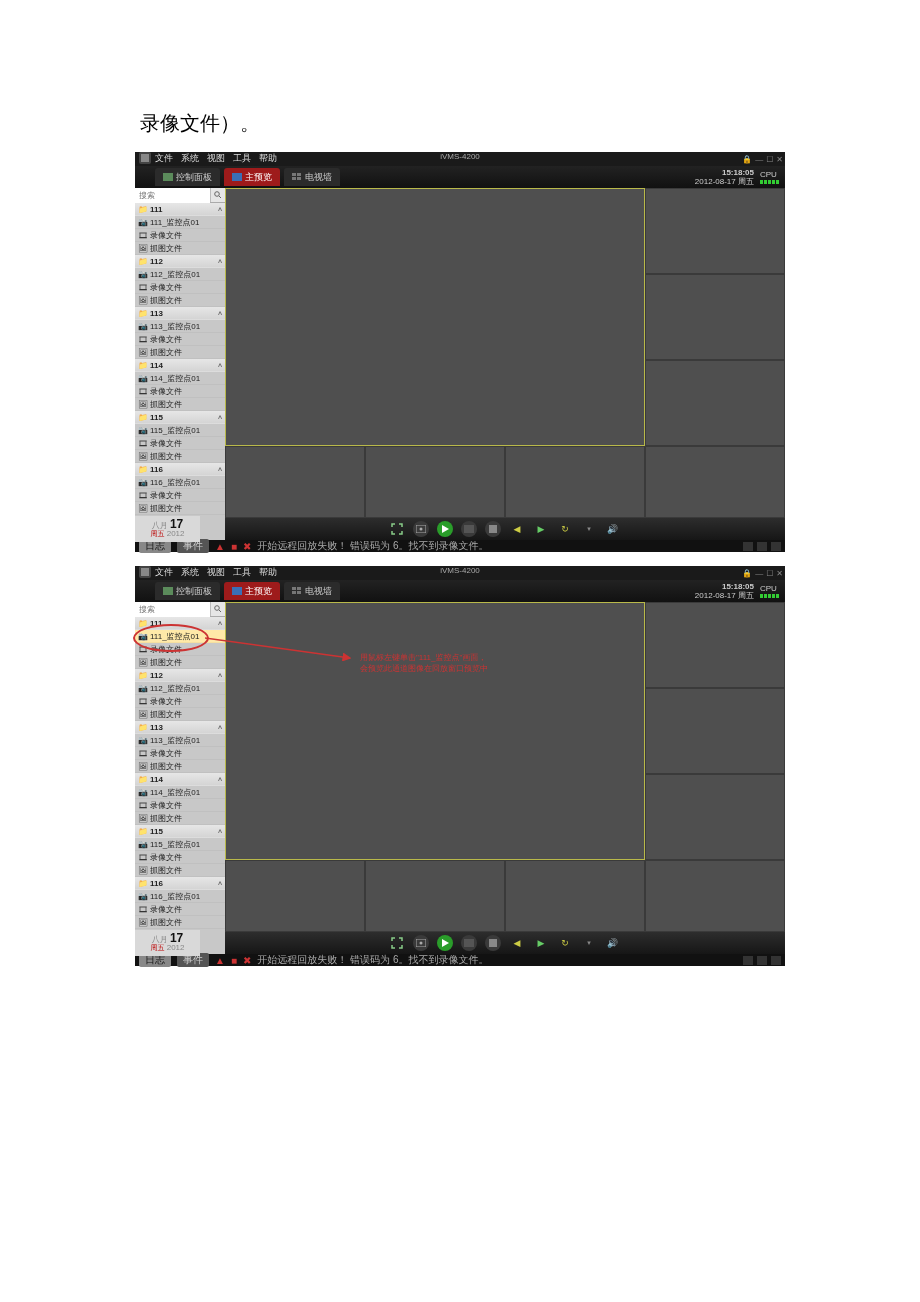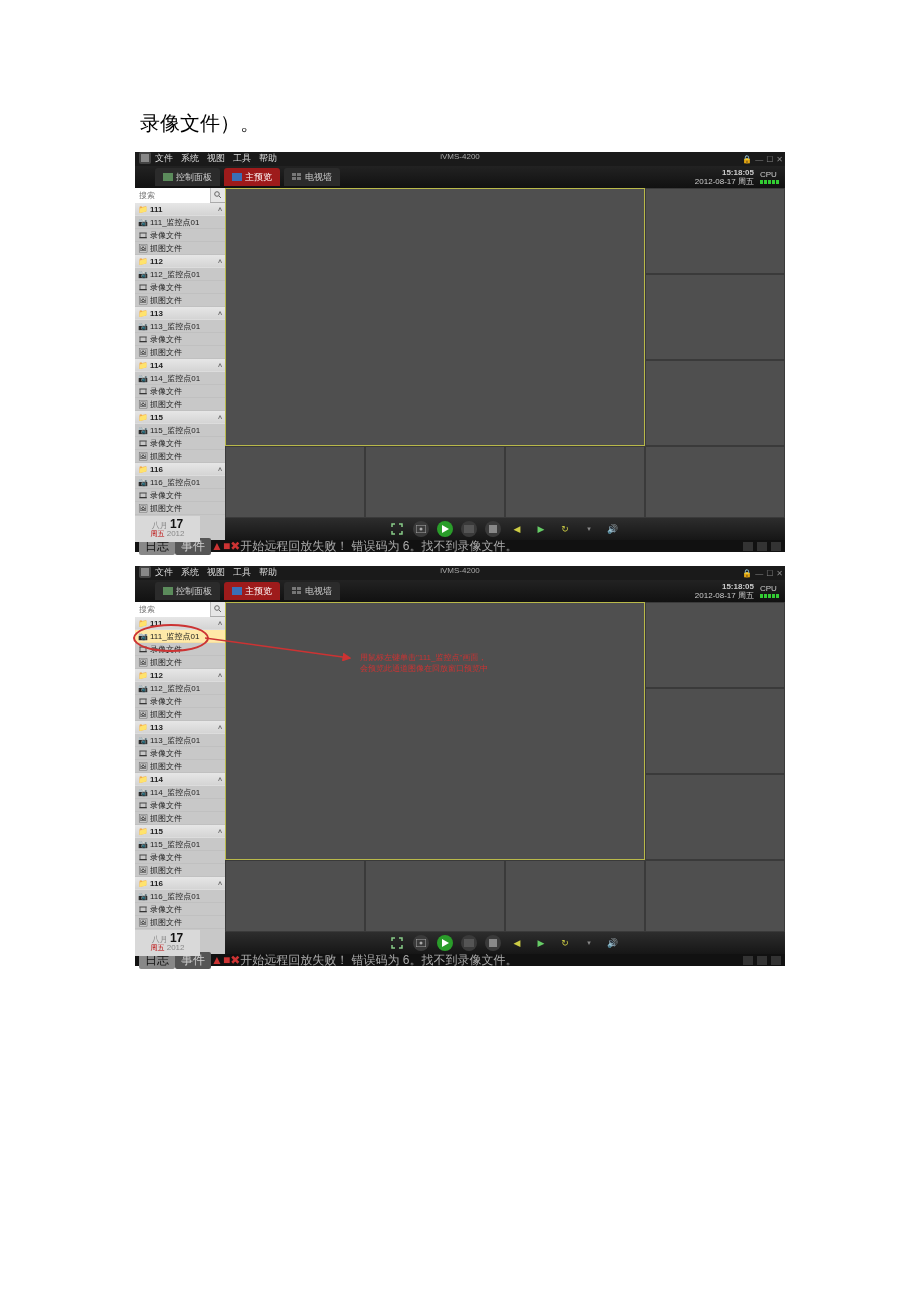--- a/index.html
+++ b/index.html
@@ -45,21 +45,21 @@
   
   .ctrlbar{height:22px;background:linear-gradient(#2d2d2d,#161616);display:flex;align-items:center;justify-content:center;gap:8px}
   .cbtn{width:16px;height:16px;display:flex;align-items:center;justify-content:center;color:#ccc;border-radius:8px}
   .cbtn.play{background:#2a9d2a;color:#fff}
   .cbtn.dim{background:#3a3a3a}
   
   .datebox{position:absolute;left:0;bottom:10px;width:65px;height:24px;background:#d9d9d9;color:#333;font-size:8px;text-align:center;line-height:8px;padding-top:2px}
   .datebox .m{color:#888}
   .datebox .d{font-size:12px;color:#111;font-weight:bold;line-height:12px}
   .datebox .w{color:#b00;font-size:7px}
-  .status{height:12px;background:#111;display:flex;align-items:center;font-size:12px;color:#aaa;padding:0 4px;}
+  .status{height:12px;background:#111;display:flex;align-items:center;font-size:10px;color:#aaa;padding:0 4px;gap:6px}
   .status .chip{background:#555;padding:0 6px;border-radius:2px;color:#ccc}
   .status .chip.active{background:#888;color:#111}
   .status .right{margin-left:auto;display:flex;gap:4px}
   .status .sqbtn{width:10px;height:9px;background:#333}
   
   .annot{position:absolute;color:#c33;font-size:8px;line-height:11px;pointer-events:none}
   .circ{position:absolute;width:72px;height:24px;border:2px solid #c33;border-radius:50%;pointer-events:none}
   .arrow-svg{position:absolute;pointer-events:none}
   
   svg{display:block}

